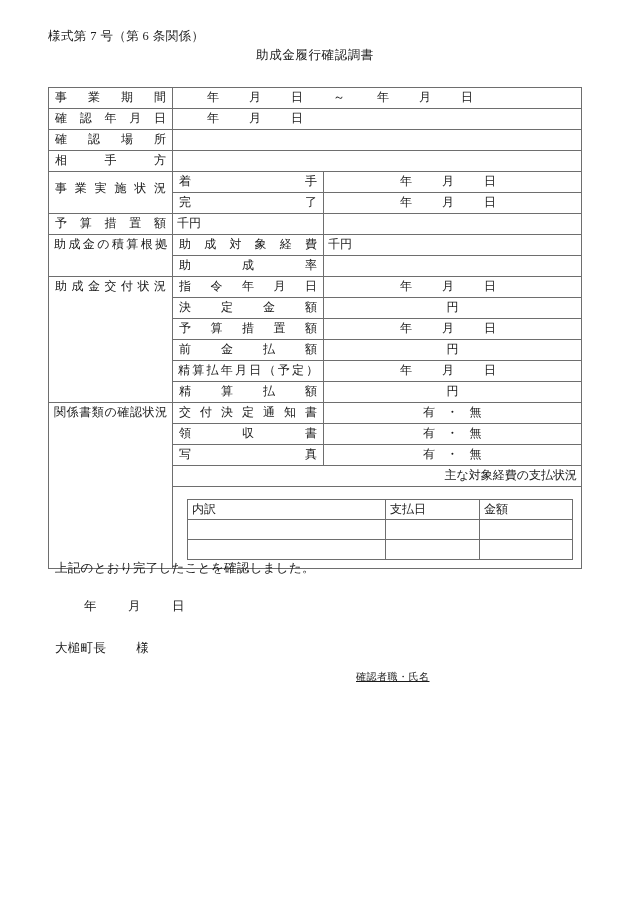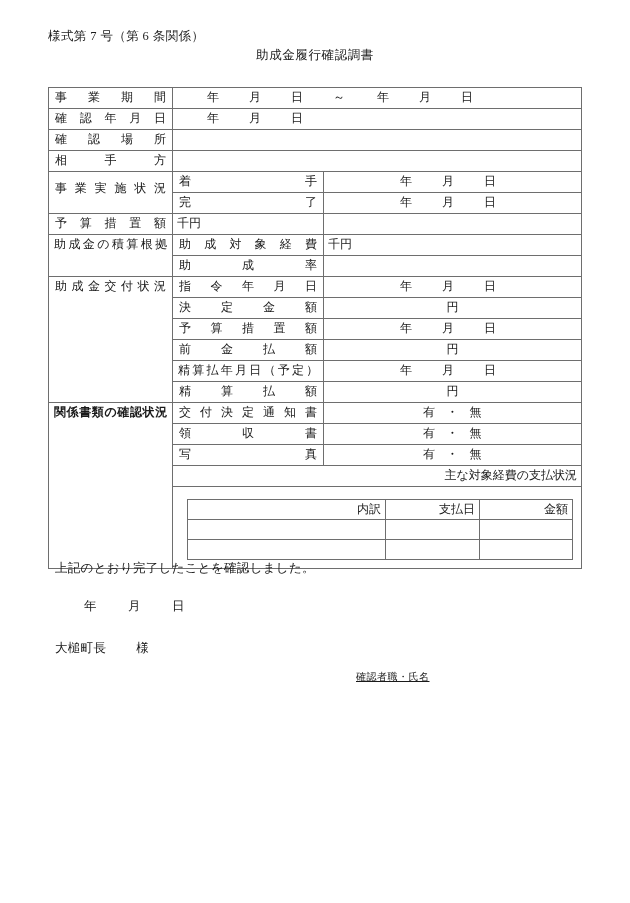--- a/index.html
+++ b/index.html
@@ -117,21 +117,21 @@
   .inner-table {
     border-collapse: collapse;
     table-layout: fixed;
     width: 385px;
     font-size: 12px;
   }
   .inner-table td {
     border: 1px solid #6e6e6e;
     height: 19px;
     padding: 0 4px;
-    text-align: right;
+    text-align: left;
     vertical-align: middle;
   }
   .it-c1 { width: 198px; }
   .it-c2 { width: 94px; }
   .it-c3 { width: 93px; }
 
   .subhead-cell {
     text-align: right;
     padding-left: 6px;
   }
@@ -328,21 +328,21 @@
       <tr>
         <td>
           <span class="just">精算払額</span>
         </td>
         <td>
           <span class="yen-right">円</span>
         </td>
       </tr>
 
       <tr>
-        <td rowspan="5" style="vertical-align:top; padding-top:3px;font-weight:bold;">
+        <td rowspan="5" style="vertical-align:top; padding-top:3px;">
           <span class="just-tight">関係書類の確認状況</span>
         </td>
         <td>
           <span class="just">交付決定通知書</span>
         </td>
         <td>
           <span class="arinashi"><span>有</span><span class="sep">・</span><span>無</span></span>
         </td>
       </tr>
 

